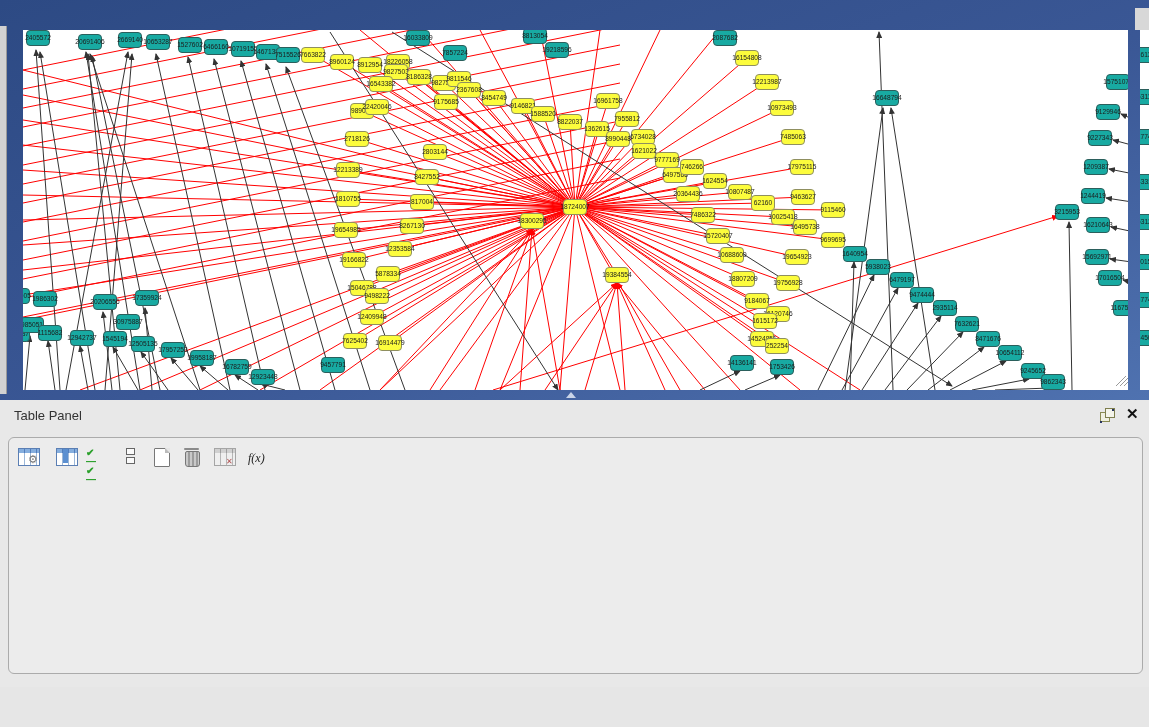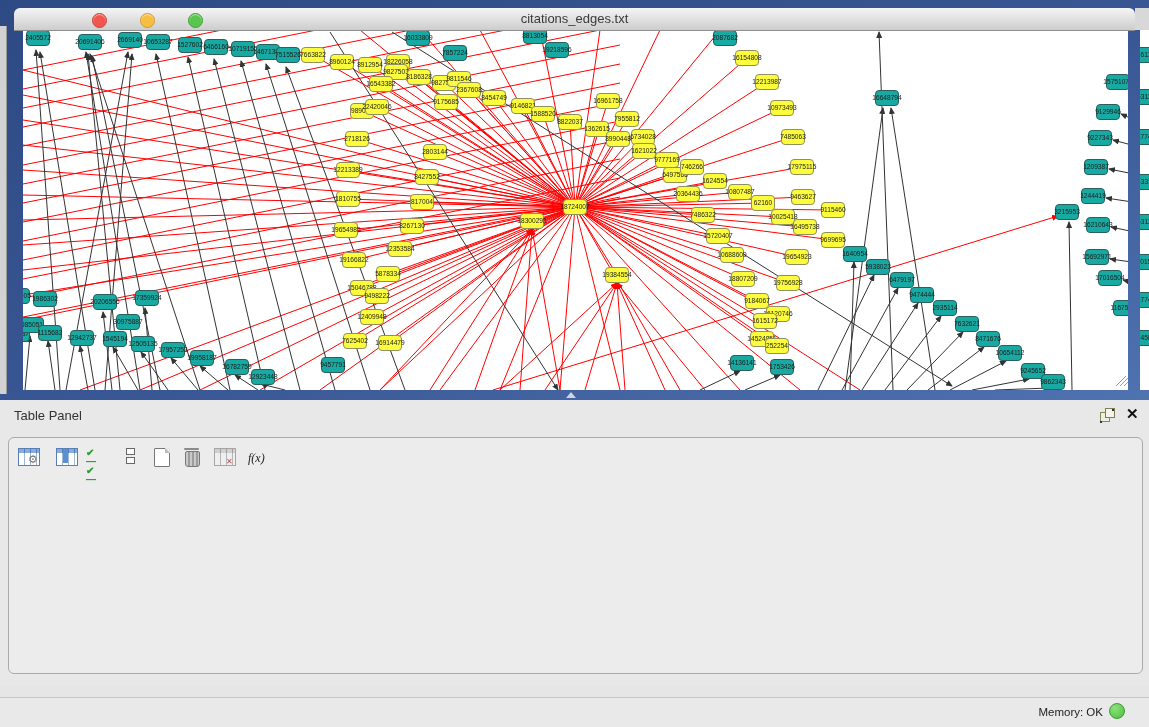--- a/index.html
+++ b/index.html
@@ -808,26 +808,20 @@
               <rect x="1134.5" y="292.5" width="23" height="15" rx="3.5" fill="#18aaa2" stroke="#2b5f5c" stroke-width="1"></rect>
               <text x="1146" y="302.4" text-anchor="middle" font-size="6.6" font-family="Liberation Sans, sans-serif" fill="#1c1c1c">1677432</text>
             </g>
             <g>
               <rect x="1134.5" y="330.5" width="23" height="15" rx="3.5" fill="#18aaa2" stroke="#2b5f5c" stroke-width="1"></rect>
               <text x="1146" y="340.4" text-anchor="middle" font-size="6.6" font-family="Liberation Sans, sans-serif" fill="#1c1c1c">9245023</text>
             </g>
           </g>
         </g>
       </svg>
-    <div id="net-window-titlebar">
-      <span class="tlight" id="tl-close"></span>
-      <span class="tlight" id="tl-min"></span>
-      <span class="tlight" id="tl-zoom"></span>
-      <div id="net-window-title">citations_edges.txt</div>
-    </div>
     <div id="sliver-titlebar"></div>
     <div id="divider-handle"></div>
   </div>
 
   <div id="table-panel">
     <div id="tp-title">Table Panel</div>
     <div id="tp-float">
       <span class="b1"></span>
         <span class="b2"></span>
         <span class="d1"></span>
@@ -863,17 +857,13 @@
       <div class="tbicon" style="left: 185px;">
         <div class="trash-ico"></div>
       </div>
       <div class="tbicon" style="left: 214px;">
         <div class="gridico gray"></div>
         <span class="ovl" style="left:12px;top:8px;color:#b05050;font-size:8px">✕</span>
       </div>
       <div class="tbicon" style="left: 248px;"><span class="fx-ico">f(x)</span></div>
     </div>
 
-  <div id="statusbar">
-    <span id="memory-label">Memory: OK</span>
-    <span id="memory-dot"></span>
-  </div>
 </div>
 
 </body></html>

